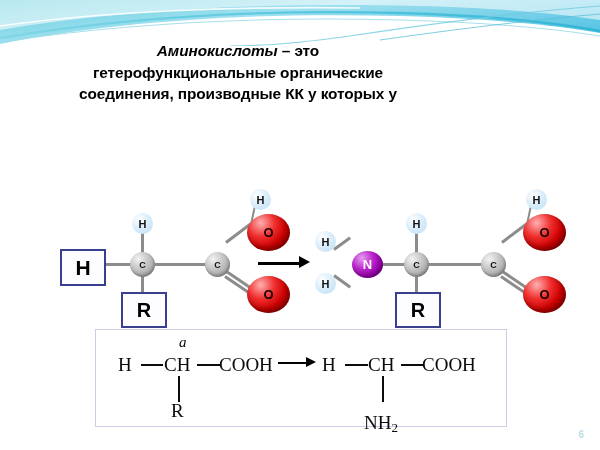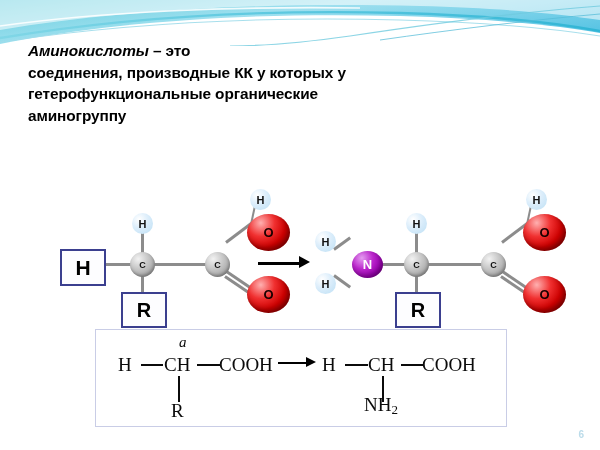--- a/index.html
+++ b/index.html
@@ -13,21 +13,21 @@
   
   #banner{position:absolute;left:0;top:0;width:600px;height:46px;overflow:hidden;}
   #banner svg{display:block;}
 
   
   #textblock{
     position:absolute;left:28px;top:40px;width:420px;
     color:#000000;font-weight:bold;font-size:15.4px;line-height:21.5px;
     letter-spacing:-0.1px;
   }
-  #textblock .ln{white-space:pre;}
+  #textblock .ln{white-space:pre;text-align:center;}
   .ital{font-style:italic;}
 
   
   #molpanel{
     position:absolute;left:42px;top:186px;width:516px;height:140px;
     background:#ffffff;
   }
   .mol{position:absolute;left:0;top:0;width:516px;height:140px;}
 
   
@@ -119,23 +119,22 @@
       <path d="M0,38 C120,18 250,9 400,13 C505,16 562,24 600,31" fill="none" stroke="url(#g2)" stroke-width="2.4" opacity="0.95"></path>
       <path d="M0,42 C120,24 250,16 400,20 C505,23 562,30 600,36" fill="none" stroke="#9fdcea" stroke-width="1.1" opacity="0.9"></path>
       <path d="M600,6 C520,12 430,24 350,36 C300,43 260,46 230,46" fill="none" stroke="#6fcadf" stroke-width="1.2" opacity="0.8"></path>
       <path d="M600,14 C530,20 450,30 380,40" fill="none" stroke="#55bcd8" stroke-width="1" opacity="0.75"></path>
       <path d="M0,26 C100,12 230,6 360,8" fill="none" stroke="#ffffff" stroke-width="1.6" opacity="0.85"></path>
     </svg>
   </div>
 
   <div id="textblock">
     <div class="ln"><span class="ital">Аминокислоты</span><span> – это</span></div>
+    <div class="ln">гетерофункциональные органические</div>
     <div class="ln">соединения, производные КК у которых у</div>
-    <div class="ln">гетерофункциональные органические</div>
-    <div class="ln">аминогруппу</div>
   </div>
 
   <div id="molpanel">
 
     <div class="mol">
 
       <div class="bond" style="left:62px;top:77px;width:28px;height:3px;"></div>
       <div class="bond" style="left:99px;top:47px;width:3px;height:28px;"></div>
       <div class="bond" style="left:99px;top:86px;width:3px;height:28px;"></div>
       <div class="bond" style="left:112px;top:77px;width:54px;height:3px;"></div>
@@ -239,18 +238,18 @@
       <div class="shaft" style="width:30px;top:1px;height:2px;"></div>
       <div class="head" style="left:28px;top:-4px;border-top-width:5px;border-bottom-width:5px;border-left-width:10px;"></div>
     </div>
 
     <span class="fml" style="left:226px;top:24px;">H</span>
     <div class="fline" style="left:249px;top:34px;width:23px;height:2px;"></div>
     <span class="fml" style="left:272px;top:24px;">CH</span>
     <div class="fline" style="left:305px;top:34px;width:22px;height:2px;"></div>
     <span class="fml" style="left:326px;top:24px;">COOH</span>
     <div class="fline" style="left:286px;top:46px;width:2px;height:26px;"></div>
-    <span class="fml" style="left:268px;top:64px;"><span>NH</span><span class="fml-small" style="position:relative;top:3px;">2</span></span>
+    <span class="fml" style="left:268px;top:82px;"><span>NH</span><span class="fml-small" style="position:relative;top:3px;">2</span></span>
   </div>
 
   <div id="pagenum">6</div>
 
 </div>
 
 </body></html>

